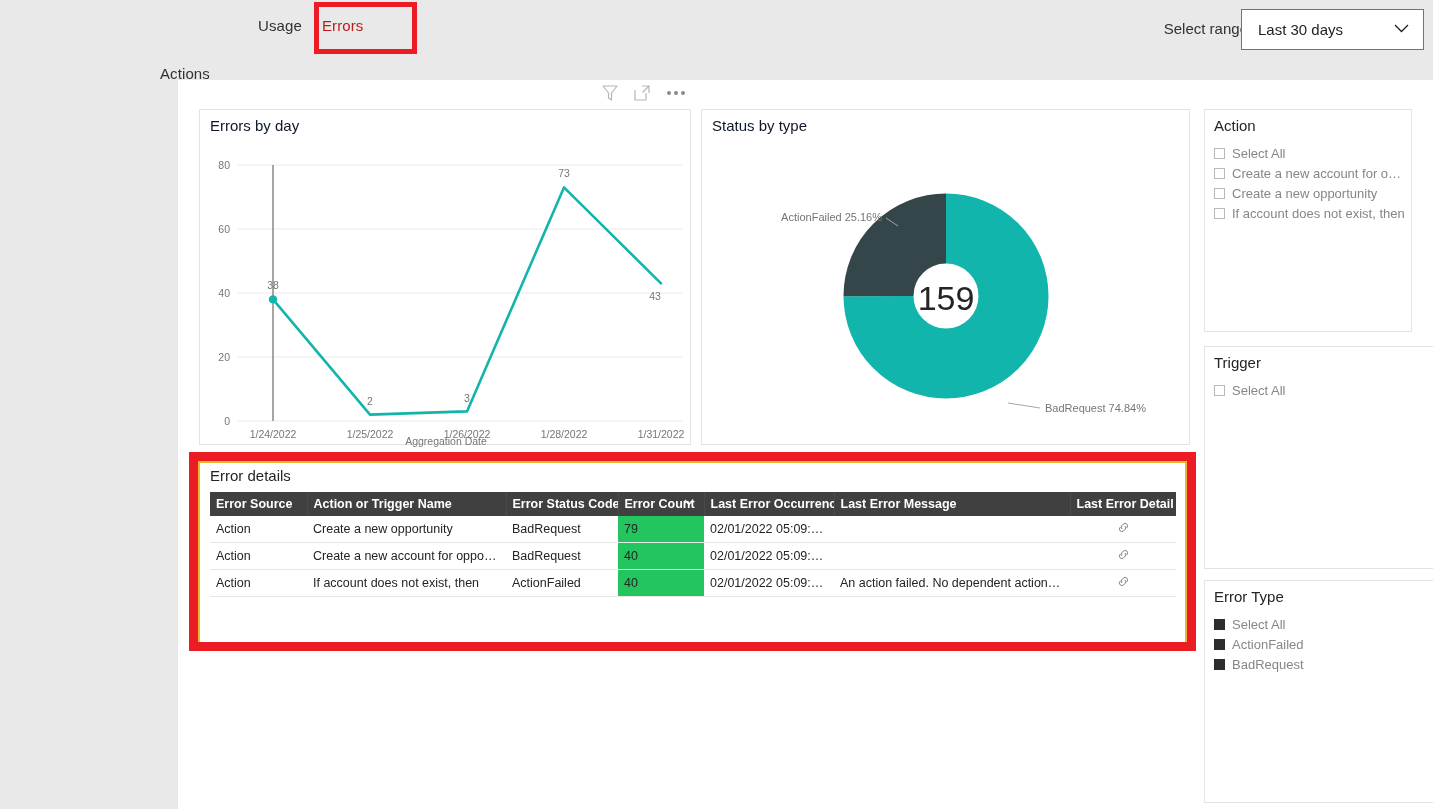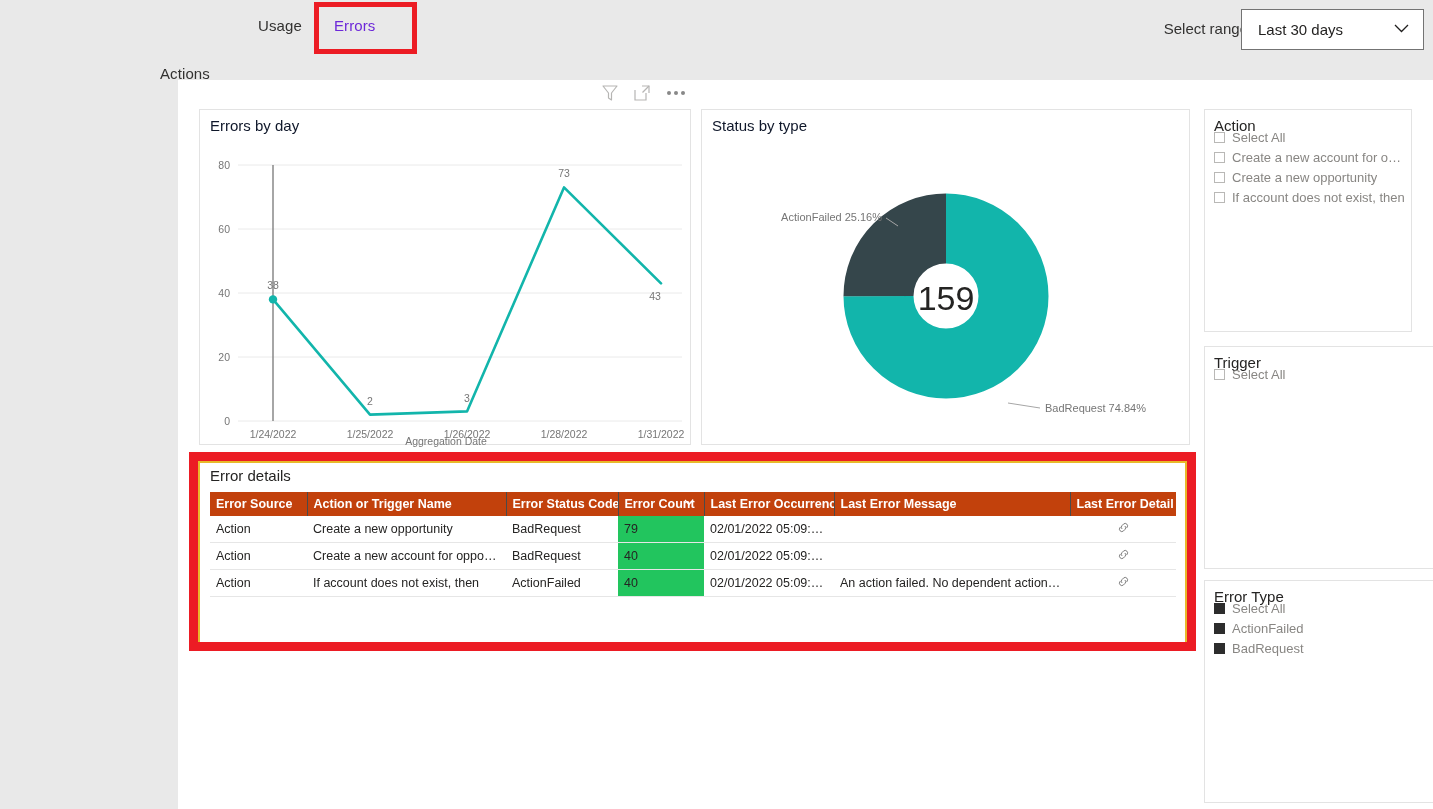--- a/index.html
+++ b/index.html
@@ -17,21 +17,21 @@
     background: #e9e9e9;
   }
   .tab {
     position: absolute; top: 17px;
     font-size: 15px; color: #323130; cursor: pointer;
     letter-spacing: .1px;
   }
   #tab-actions { left: 160px; margin-top: 48px; }
   #tab-usage   { left: 258px; }
   #tab-errors  {
-    left: 334px; color: #6d28d9; font-weight: 400;
+    left: 322px; color: #b91c1c; font-weight: 400;
   }
   #tab-errors-highlight {
     position: absolute; left: 314px; top: 2px; width: 103px; height: 52px;
     border: 5px solid #ec1c24; background: transparent;
     pointer-events: none;
   }
   #select-range-label {
     position: absolute; right: 185px; top: 20px;
     font-size: 15px; color: #323130; white-space: nowrap;
   }
@@ -87,21 +87,21 @@
     position: absolute; left: 20px; top: 381px; width: 989px; height: 181px;
     border: 2px solid #e8b92a; border-bottom: none; pointer-events: none; z-index: 5;
   }
   #errors-title { position: absolute; left: 32px; top: 387px; font-size: 15px; color: #252423; z-index: 7; text-align: right;}
 
   table.grid {
     position: absolute; left: 32px; top: 412px;
     width: 966px; border-collapse: collapse; table-layout: fixed;
   }
   table.grid th {
-    background: #c2410c; color: #fff; font-size: 12.5px; font-weight: 700;
+    background: #404040; color: #fff; font-size: 12.5px; font-weight: 700;
     text-align: left; padding: 5px 6px; height: 22px;
     border-right: 1px solid #4a4a4a; white-space: nowrap; overflow: hidden;
   }
   table.grid th:last-child { border-right: none; }
   table.grid td {
     font-size: 12.5px; color: #252423; padding: 5px 6px; height: 22px;
     border-bottom: 1px solid #e6e6e6; white-space: nowrap;
     overflow: hidden; text-overflow: ellipsis;
   }
   table.grid td.shade { background: #22c55e; }
@@ -111,21 +111,21 @@
   
   .filter-panel {
     position: absolute; background: #fff; border: 1px solid #e3e3e3;
   }
   #filter-action  { left: 1026px; top: 29px;  width: 208px; height: 223px; }
   #filter-trigger { left: 1026px; top: 266px; width: 236px; height: 223px; }
   #filter-errtype { left: 1026px; top: 500px; width: 240px; height: 223px; }
   .filter-title {
     position: absolute; left: 9px; top: 7px; font-size: 15px; color: #252423;
   }
-  .filter-list { position: absolute; left: 9px; top: 17px; right: 6px; }
+  .filter-list { position: absolute; left: 9px; top: 33px; right: 6px; }
   .filter-item {
     display: flex; align-items: center; gap: 7px; height: 20px;
     cursor: pointer; font-size: 13px; color: #888683;
     white-space: nowrap; overflow: hidden;
   }
   .cbox {
     width: 11px; height: 11px; border: 1px solid #b9b8b6;
     background: #fff; flex: 0 0 auto;
   }
   .cbox.filled { background: #2d2d2d; border-color: #2d2d2d; }

